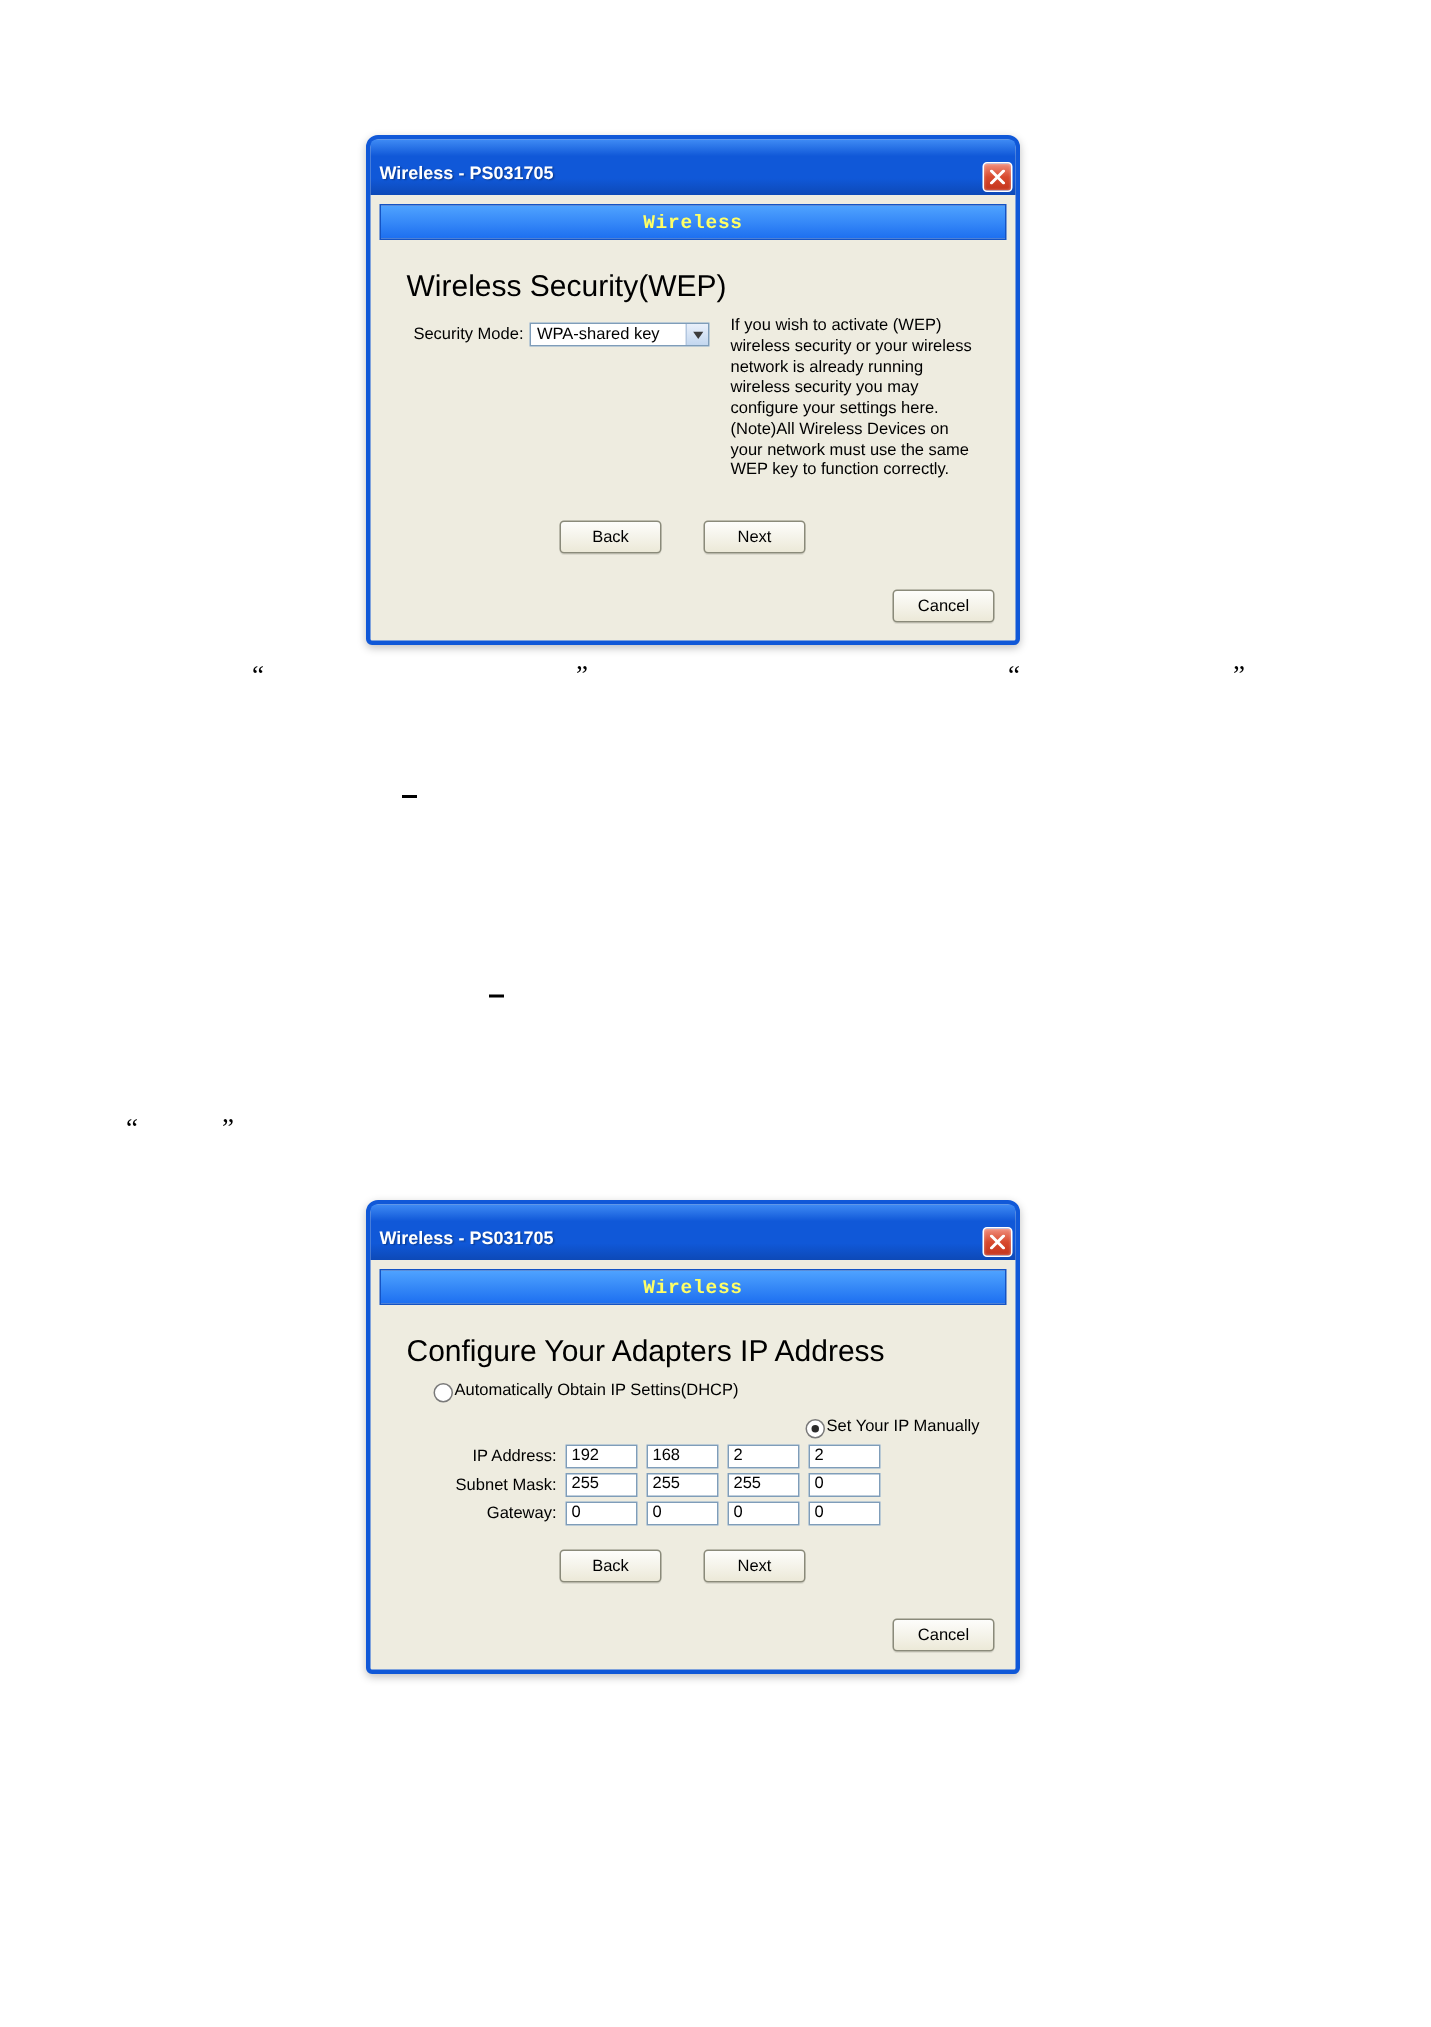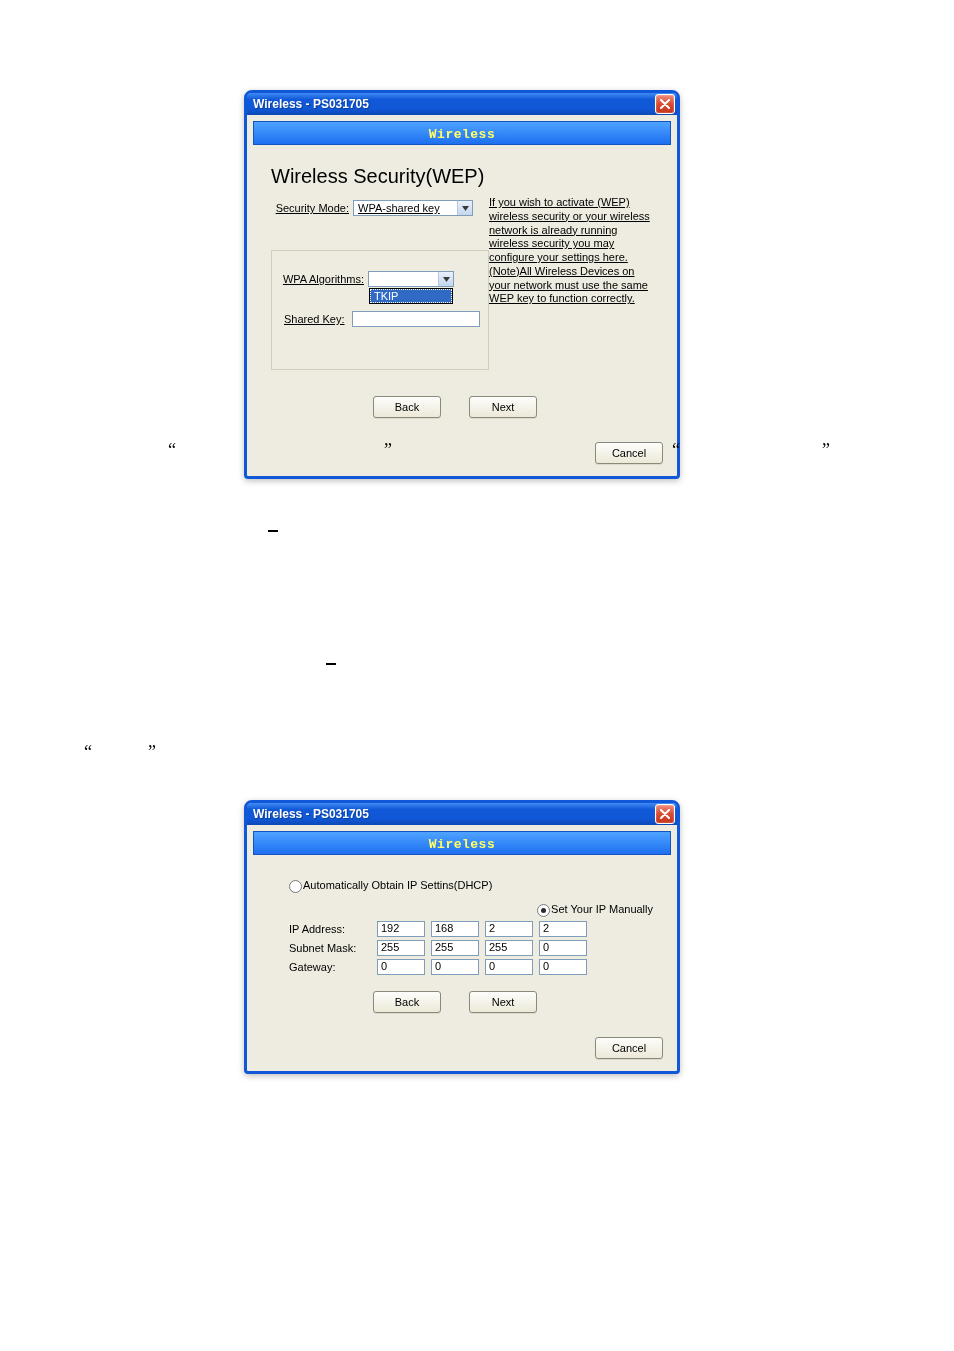--- a/index.html
+++ b/index.html
@@ -14,25 +14,25 @@
   .dialog {
     position: absolute;
     width: 430px;
     background: #eeece0;
     border: 3px solid #1058d8;
     border-radius: 8px 8px 4px 4px;
     box-shadow: 0 2px 6px rgba(0,0,0,0.25);
   }
   .titlebar {
     display: flex;
-    align-items: center;
+    align-items: flex-start;
     height: 22px;
     background: linear-gradient(#3f8bf4 0%, #1058d8 30%, #1058d8 70%, #0d49b7 100%);
     border-radius: 4px 4px 0 0;
-    padding: 0 2px 0 6px;
+    padding: 15px 2px 0 6px;
   }
   .titlebar-text {
     flex: 1;
     color: #ffffff;
     font-weight: bold;
     font-size: 12px;
     text-shadow: 1px 1px 1px rgba(0,0,0,0.3);
   }
   .close-btn {
     width: 18px;
@@ -138,21 +138,21 @@
     border: 1px dotted #fff;
     outline: 0;
   }
   .info-col {
     font-size: 11px;
     color: #000;
     line-height: 1.25;
   }
   .two-col {
     display: flex;
-    text-decoration: underline;
+    gap: 14px;
   }
   .two-col .left { flex: 1.1; }
   .two-col .right { flex: 0.95; }
   .panel-box {
     border: 1px solid #cfcfbd;
     background: #eeece0;
     padding: 16px 8px 38px 8px;
     margin-top: 34px;
     position: relative;
   }
@@ -218,21 +218,21 @@
     width: 360px;
   }
   .ip-row {
     display: flex;
     align-items: center;
     font-size: 11px;
     margin: 3px 0 3px 18px;
   }
   .ip-label {
     width: 82px;
-    text-align: left;
+    text-align: right;
     padding-right: 6px;
   }
   .ip-row .text-input {
     width: 48px;
     margin-right: 6px;
   }
   .quote-marks {
     position: absolute;
     font-family: "Times New Roman", serif;
     font-size: 18px;
@@ -268,40 +268,20 @@
           <div class="select-box" style="width:120px;">
             <span class="sel-text">WPA-shared key</span>
             <span class="sel-arrow">
               <svg viewBox="0 0 7 5">
                   <path d="M0 0 L7 0 L3.5 5 Z" fill="#3b3b3b"></path>
                 </svg>
             </span>
           </div>
         </div>
 
-        <div class="panel-box">
-          <div class="form-row">
-            <span class="form-label-wide">WPA Algorithms:</span>
-            <div class="select-box dropdown-open" style="width:86px;">
-              <span class="sel-text"></span>
-              <span class="sel-arrow">
-                <svg viewBox="0 0 7 5">
-                    <path d="M0 0 L7 0 L3.5 5 Z" fill="#3b3b3b"></path>
-                  </svg>
-              </span>
-              <div class="dropdown-list">
-                <div class="dropdown-item highlight">TKIP</div>
-              </div>
-            </div>
-          </div>
-          <div class="form-row" style="margin-top:24px;">
-            <span class="form-label-wide" style="width:64px;text-align:left;padding-left:4px;">Shared Key:</span>
-            <div class="text-input" style="width:128px;"></div>
-          </div>
-        </div>
       </div>
       <div class="right">
         <div class="info-col">If you wish to activate (WEP) wireless security or your wireless network is already running wireless security you may configure your settings here. (Note)All Wireless Devices on your network must use the same WEP key to function correctly.</div>
       </div>
     </div>
     <div class="footer-row" style="margin-top:20px;">
       <div class="btn">Back</div>
       <div class="btn">Next</div>
     </div>
   </div>
@@ -327,20 +307,21 @@
     <div class="close-btn">
       <svg viewBox="0 0 10 10">
           <path d="M1 1 L9 9 M9 1 L1 9" stroke="#fff" stroke-width="2" stroke-linecap="round"></path>
         </svg>
     </div>
   </div>
   <div class="banner">
     <span class="banner-text">Wireless</span>
   </div>
   <div class="content">
+    <div class="heading">Configure Your Adapters IP Address</div>
 
     <div class="radio-row">
       <div class="radio"></div>
       <span>Automatically Obtain IP Settins(DHCP)</span>
     </div>
 
     <div class="radio-row" style="margin-top:10px;justify-content:flex-end;">
       <div class="radio checked"></div>
       <span>Set Your IP Manually</span>
     </div>

